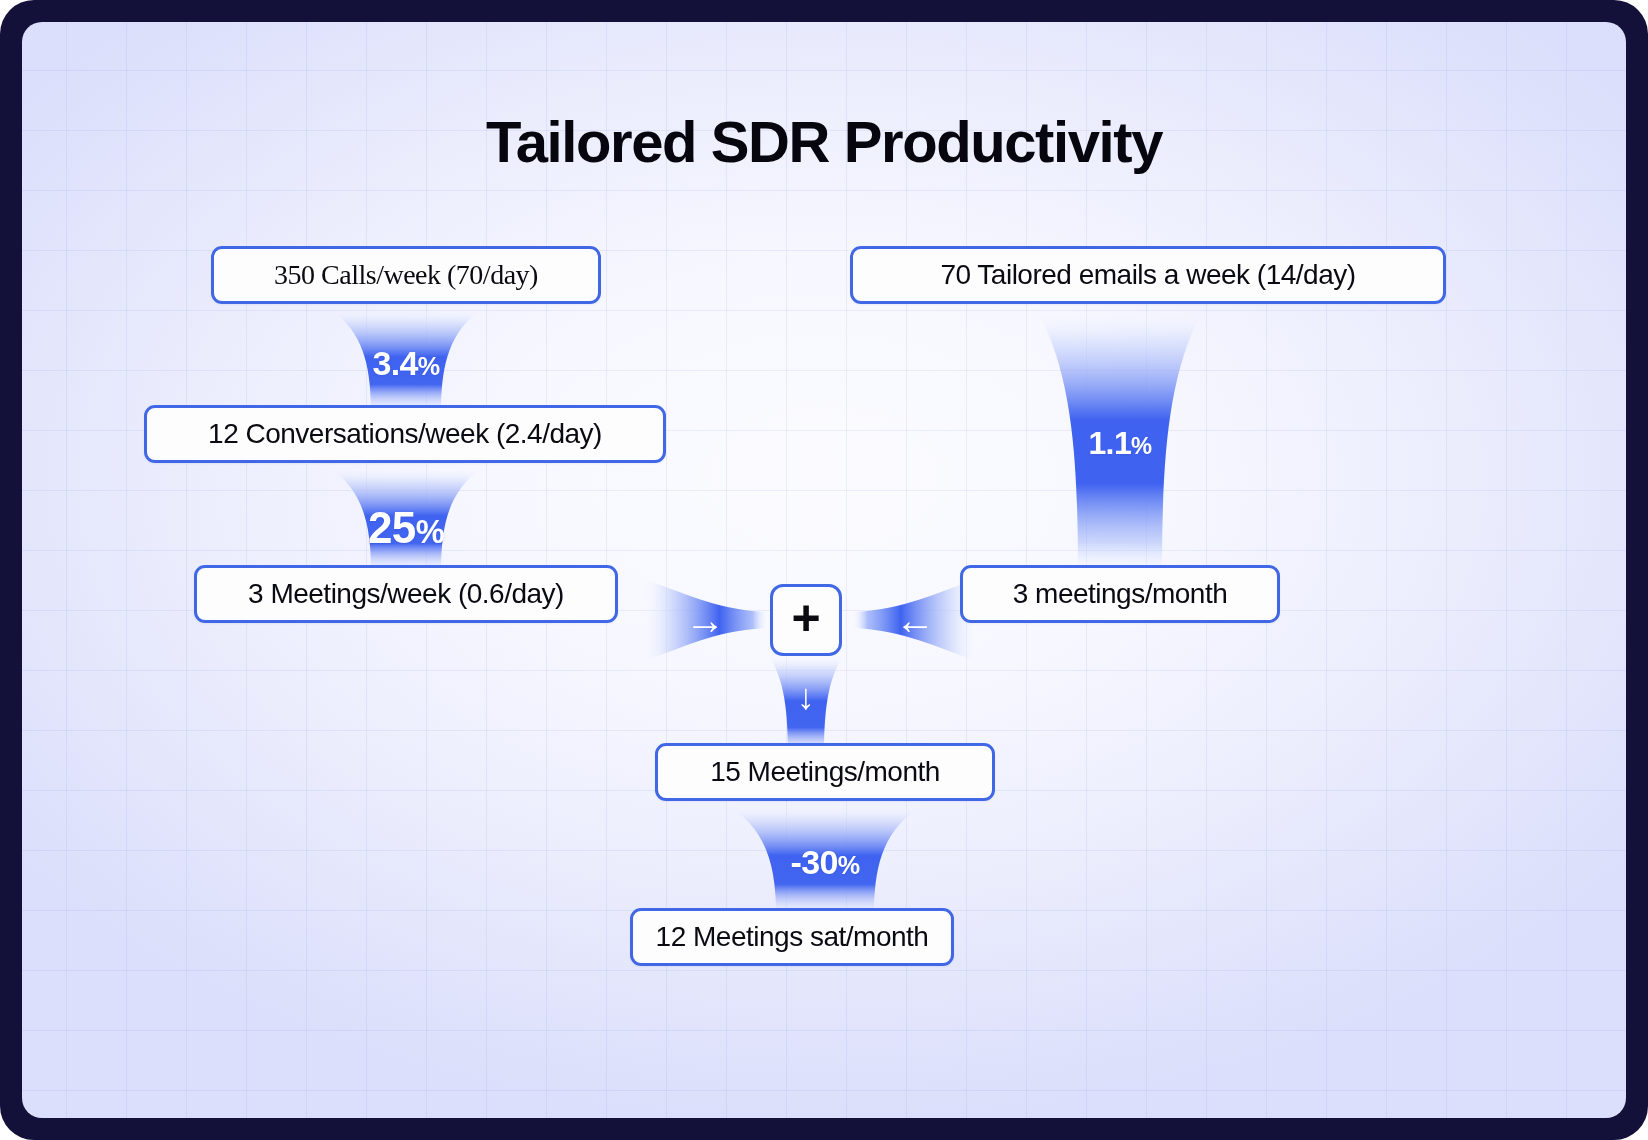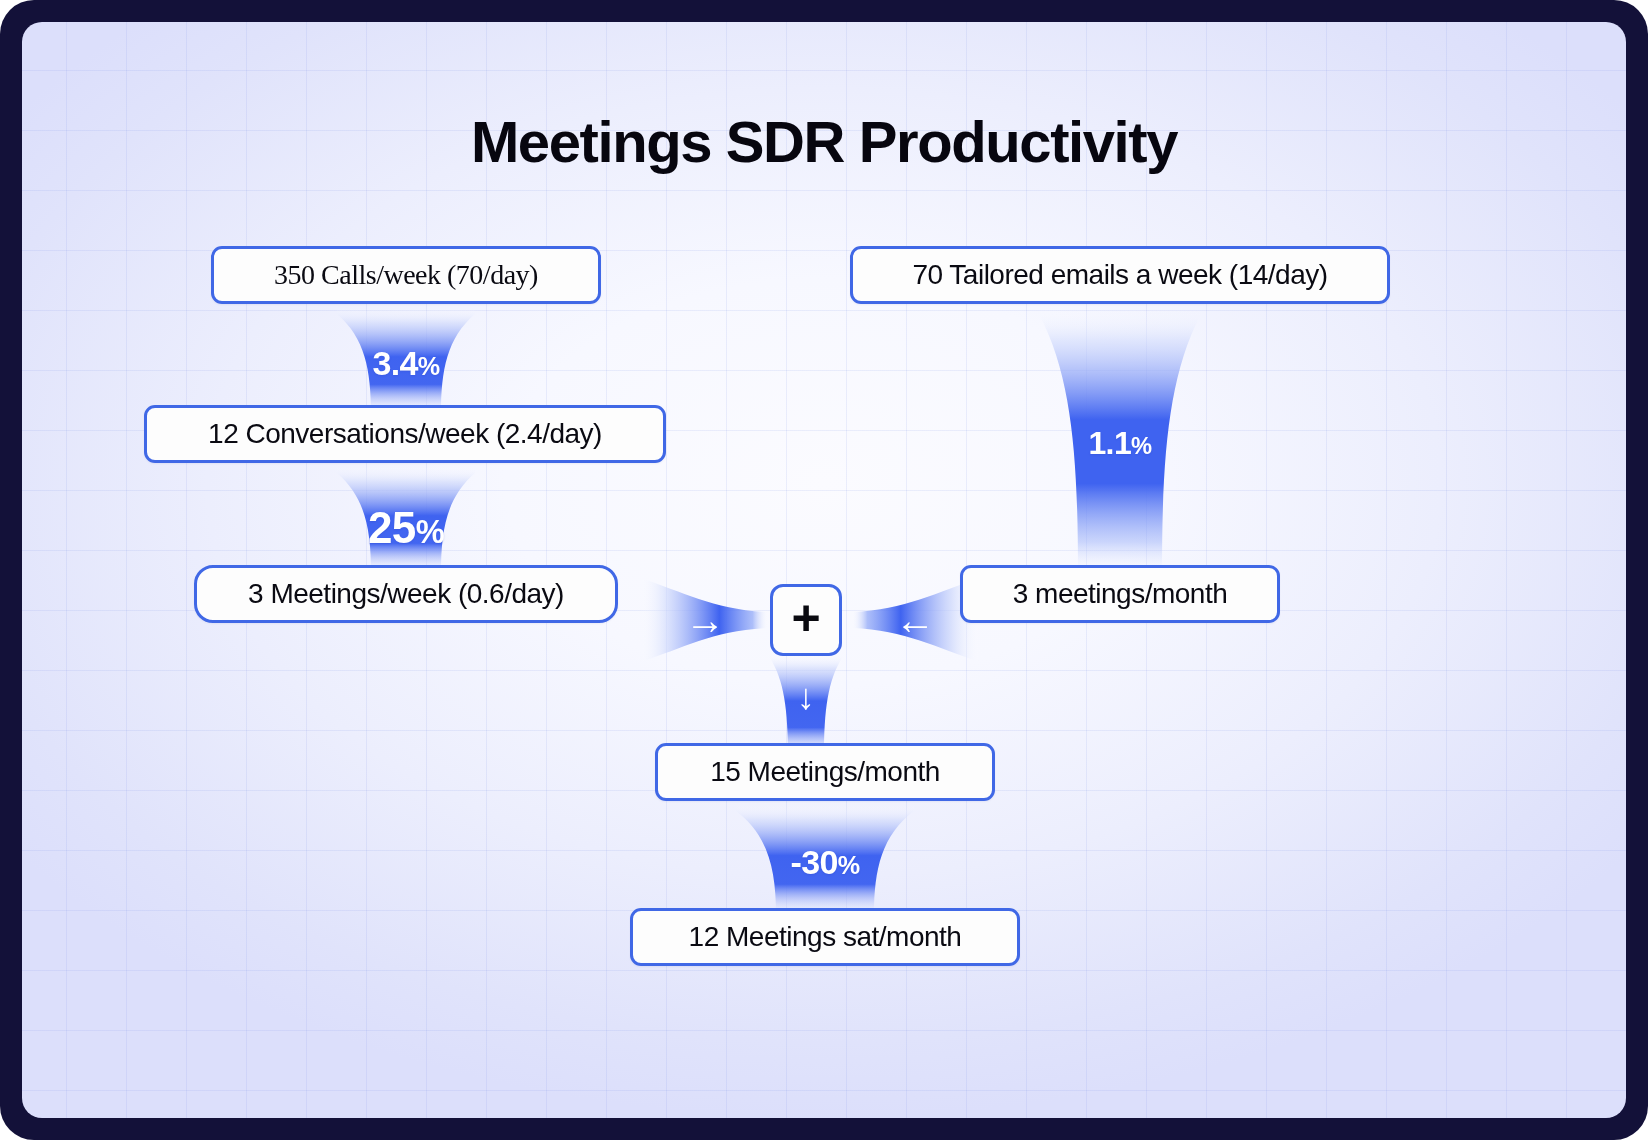--- a/index.html
+++ b/index.html
@@ -166,21 +166,21 @@
           <linearGradient id="gradL" x1="1" y1="0" x2="0" y2="0">
             <stop offset="0%" stop-color="#ffffff" stop-opacity="0.02"></stop>
             <stop offset="22%" stop-color="#c6d2fb" stop-opacity="0.6"></stop>
             <stop offset="62%" stop-color="#3f63f0" stop-opacity="1"></stop>
             <stop offset="88%" stop-color="#6f8ef5" stop-opacity="0.55"></stop>
             <stop offset="100%" stop-color="#ffffff" stop-opacity="0.02"></stop>
           </linearGradient>
         </defs>
       </svg>
 
-      <div id="title">Meetings SDR Productivity</div>
+      <div id="title">Tailored SDR Productivity</div>
 
       <div class="node" style="left:189px; top:224px; width:390px;font-family:Liberation Serif, serif;">
         <span>350 Calls/week (70/day)</span>
       </div>
 
       <div class="funnel" style="left:315px; top:286px; width:138px; height:106px;">
         <svg viewBox="0 0 138 106" preserveAspectRatio="none">
           <path d="M0,0 L138,0 L138,6 C110,30 104,62 104,106 L34,106 C34,62 28,30 0,6 Z" fill="url(#gradV)"></path>
         </svg>
       </div>
@@ -194,25 +194,25 @@
 
       <div class="funnel" style="left:315px; top:445px; width:138px; height:106px;">
         <svg viewBox="0 0 138 106" preserveAspectRatio="none">
           <path d="M0,0 L138,0 L138,6 C110,30 104,62 104,106 L34,106 C34,62 28,30 0,6 Z" fill="url(#gradV)"></path>
         </svg>
       </div>
       <div class="funnel-label" style="left:315px; top:481px; width:138px; font-size:44px;">
         <span>25</span><span class="pct">%</span>
       </div>
 
-      <div class="node" style="left:172px; top:543px; width:424px;border-radius:19px;">
+      <div class="node" style="left:172px; top:543px; width:424px;">
         <span>3 Meetings/week (0.6/day)</span>
       </div>
 
-      <div class="node" style="left:828px; top:224px; width:540px;">
+      <div class="node" style="left:828px; top:224px; width:596px;">
         <span>70 Tailored emails a week (14/day)</span>
       </div>
 
       <div class="funnel" style="left:1018px; top:286px; width:160px; height:266px;">
         <svg viewBox="0 0 160 266" preserveAspectRatio="none">
           <path d="M0,0 L160,0 L160,8 C128,70 122,150 122,266 L38,266 C38,150 32,70 0,8 Z" fill="url(#gradVlong)"></path>
         </svg>
       </div>
       <div class="funnel-label" style="left:1018px; top:403px; width:160px; font-size:32px;">
         <span>1.1</span><span class="pct">%</span>
@@ -259,19 +259,19 @@
 
       <div class="funnel" style="left:714px; top:783px; width:178px; height:110px;">
         <svg viewBox="0 0 178 110" preserveAspectRatio="none">
           <path d="M0,0 L178,0 L178,6 C146,30 138,64 138,110 L40,110 C40,64 32,30 0,6 Z" fill="url(#gradV)"></path>
         </svg>
       </div>
       <div class="funnel-label" style="left:714px; top:821px; width:178px; font-size:34px;">
         <span>-30</span><span class="pct">%</span>
       </div>
 
-      <div class="node" style="left:608px; top:886px; width:390px;">
+      <div class="node" style="left:608px; top:886px; width:324px;">
         <span>12 Meetings sat/month</span>
       </div>
 
     </div>
   </div>
 </div>
 
 </body></html>

